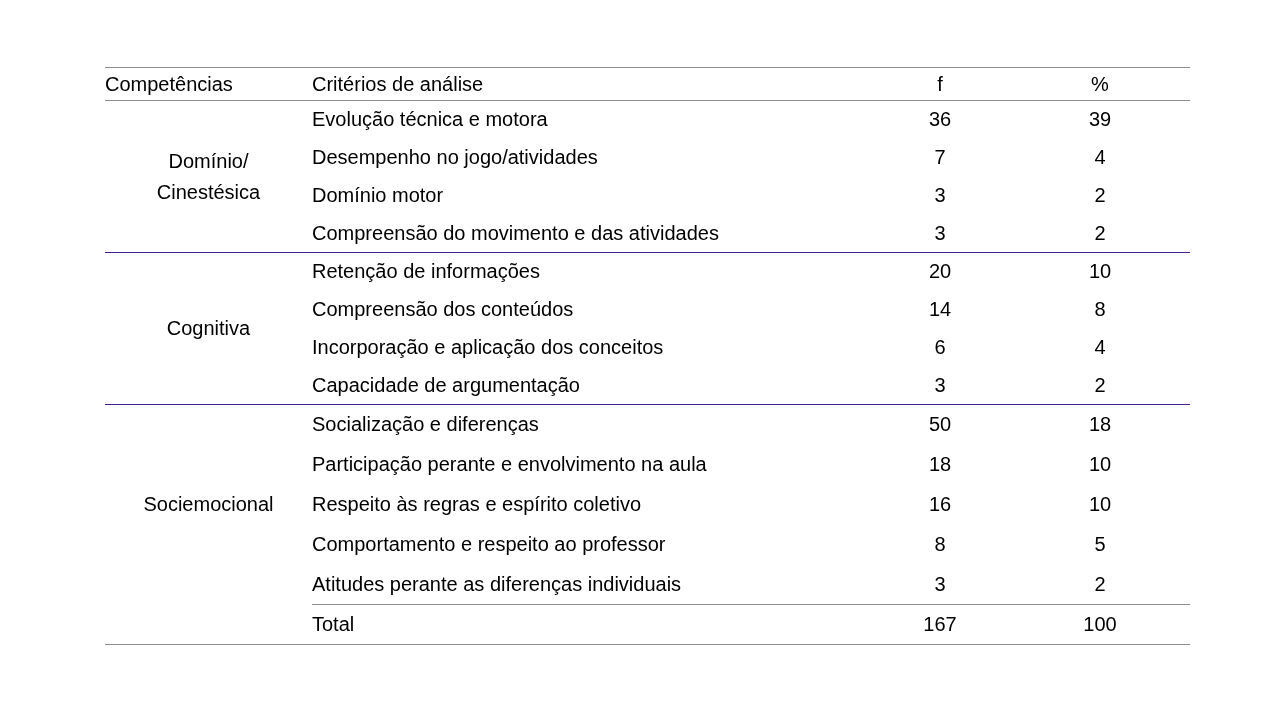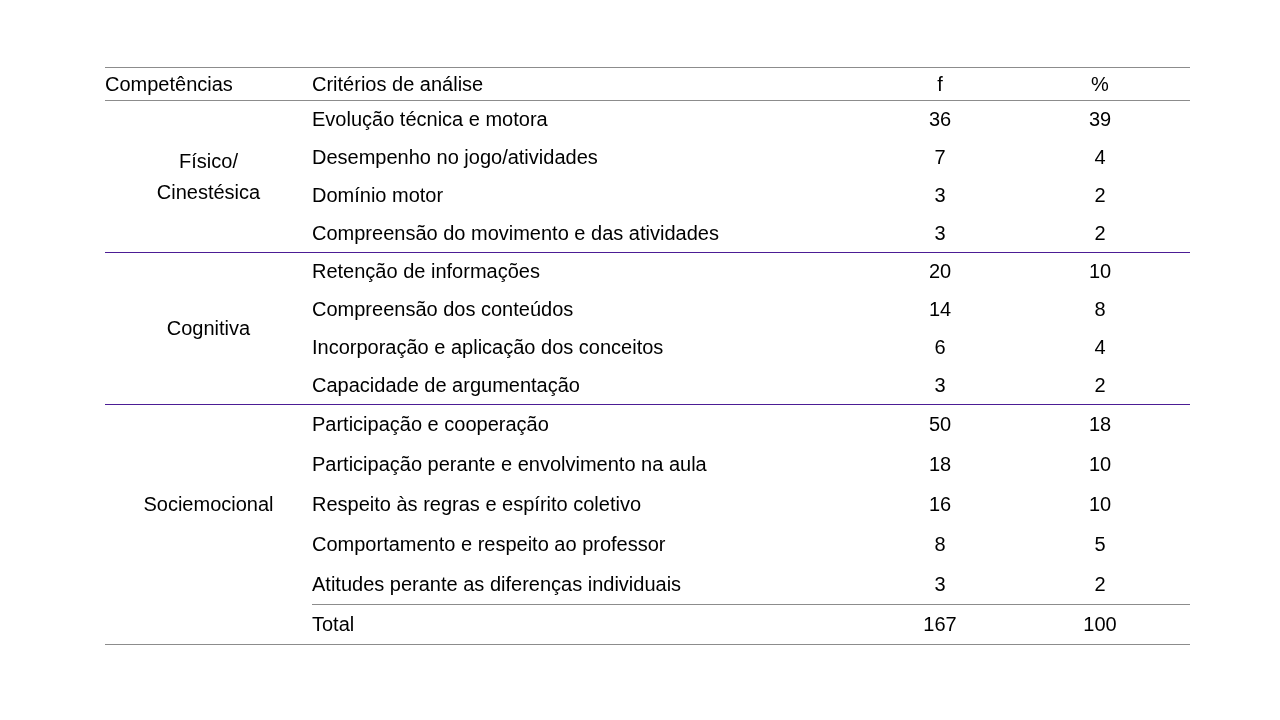--- a/index.html
+++ b/index.html
@@ -85,21 +85,21 @@
       <tr>
         <th class="h-comp">Competências</th>
         <th class="h-crit">Critérios de análise</th>
         <th class="h-f">f</th>
         <th class="h-pct">%</th>
       </tr>
     </thead>
 
     <tbody>
       <tr>
-        <td class="comp" rowspan="4">Físico/
+        <td class="comp" rowspan="4">Domínio/
 Cinestésica</td>
         <td class="crit">Evolução técnica e motora</td>
         <td class="f">36</td>
         <td class="pct">39</td>
       </tr>
       <tr>
         <td class="crit">Desempenho no jogo/atividades</td>
         <td class="f">7</td>
         <td class="pct">4</td>
       </tr>
@@ -135,21 +135,21 @@
       <tr>
         <td class="crit">Capacidade de argumentação</td>
         <td class="f">3</td>
         <td class="pct">2</td>
       </tr>
     </tbody>
 
     <tbody class="grp3">
       <tr class="sep">
         <td class="comp" rowspan="5">Sociemocional</td>
-        <td class="crit">Participação e cooperação</td>
+        <td class="crit">Socialização e diferenças</td>
         <td class="f">50</td>
         <td class="pct">18</td>
       </tr>
       <tr>
         <td class="crit">Participação perante e envolvimento na aula</td>
         <td class="f">18</td>
         <td class="pct">10</td>
       </tr>
       <tr>
         <td class="crit">Respeito às regras e espírito coletivo</td>

